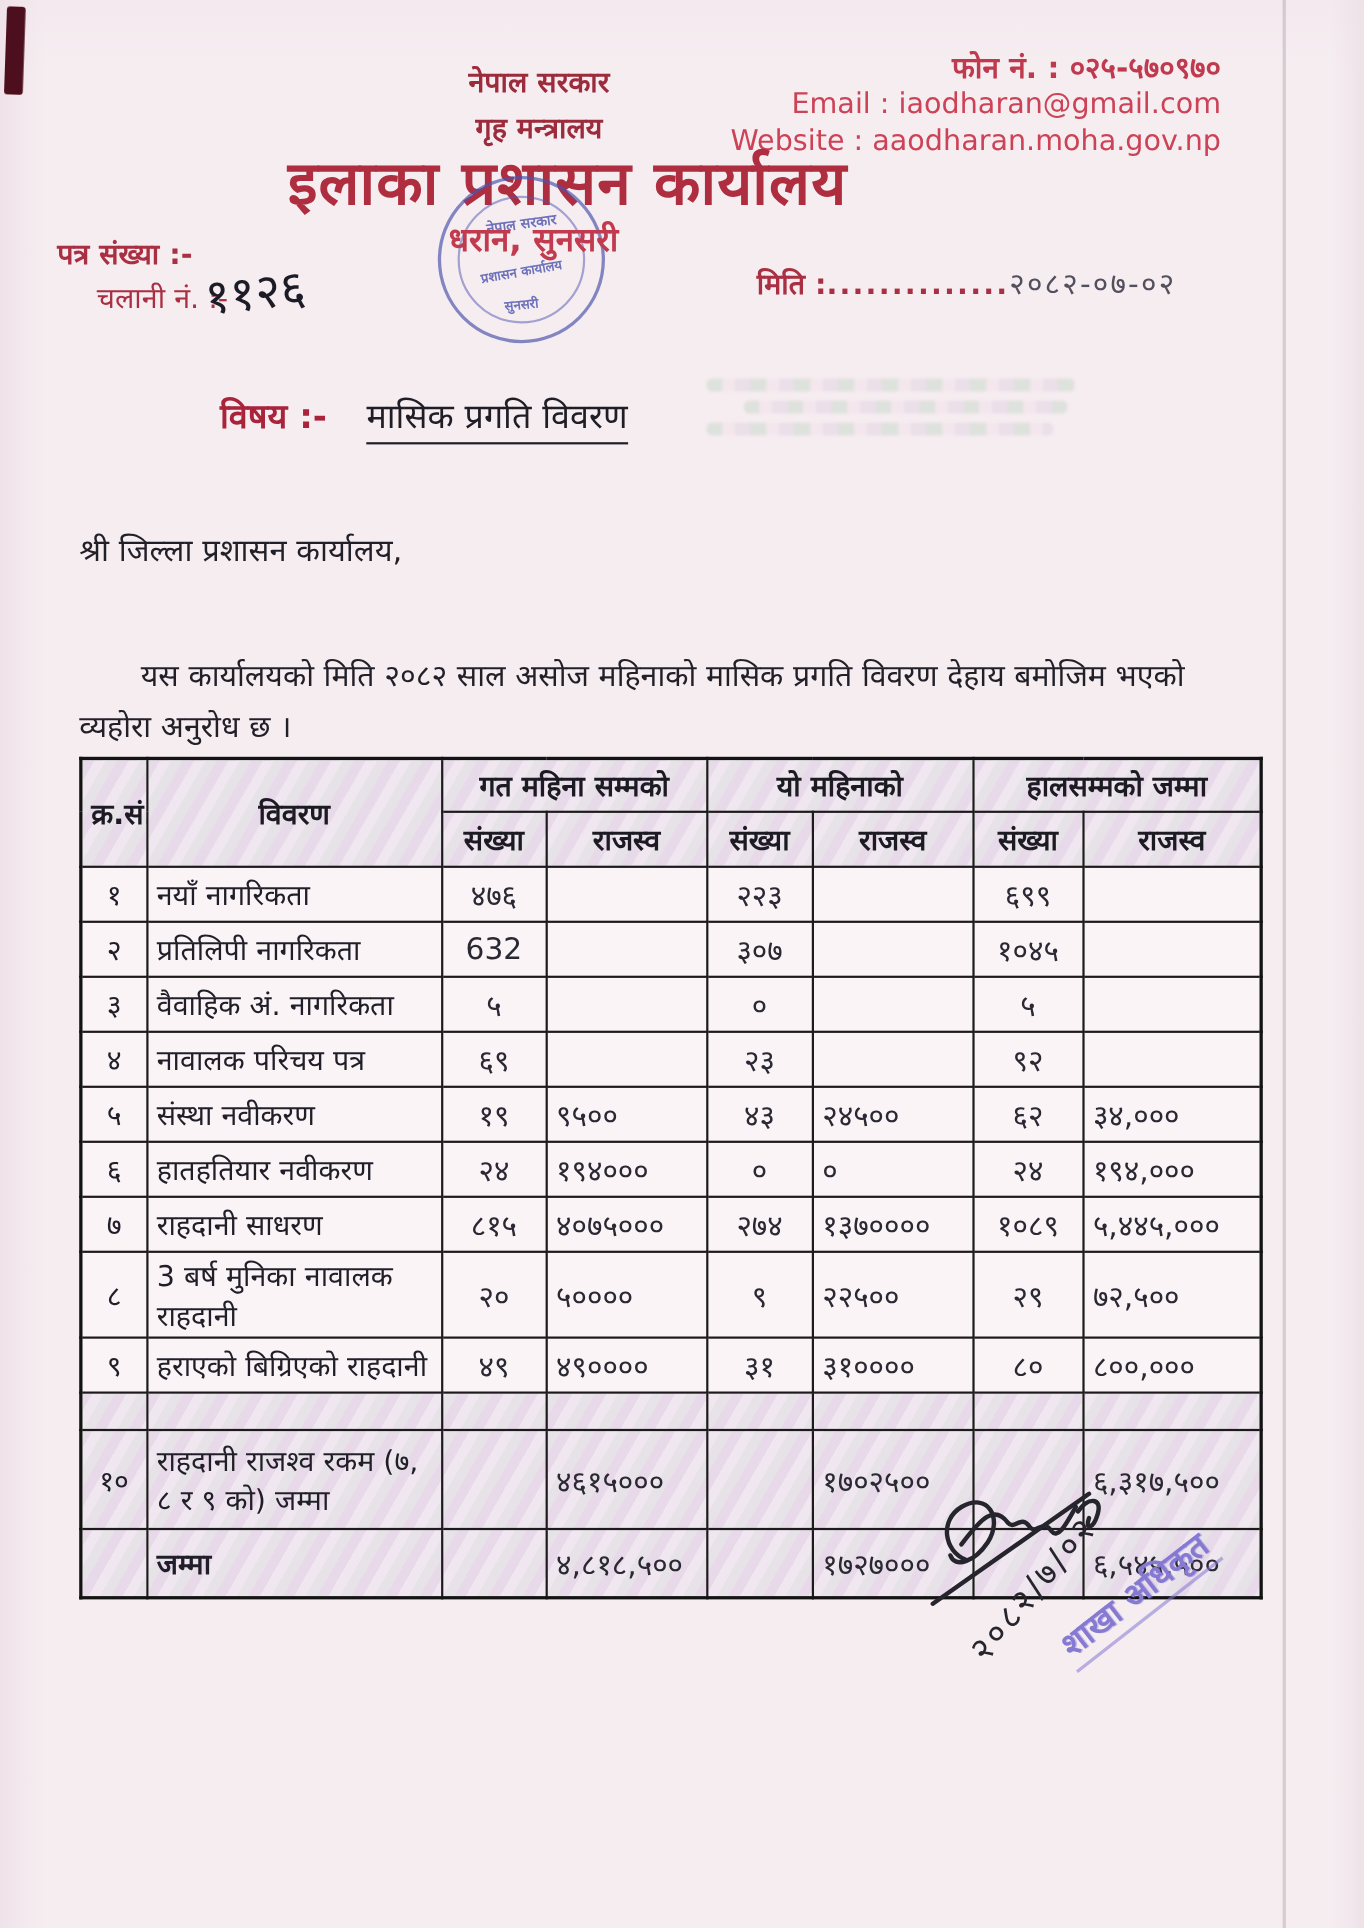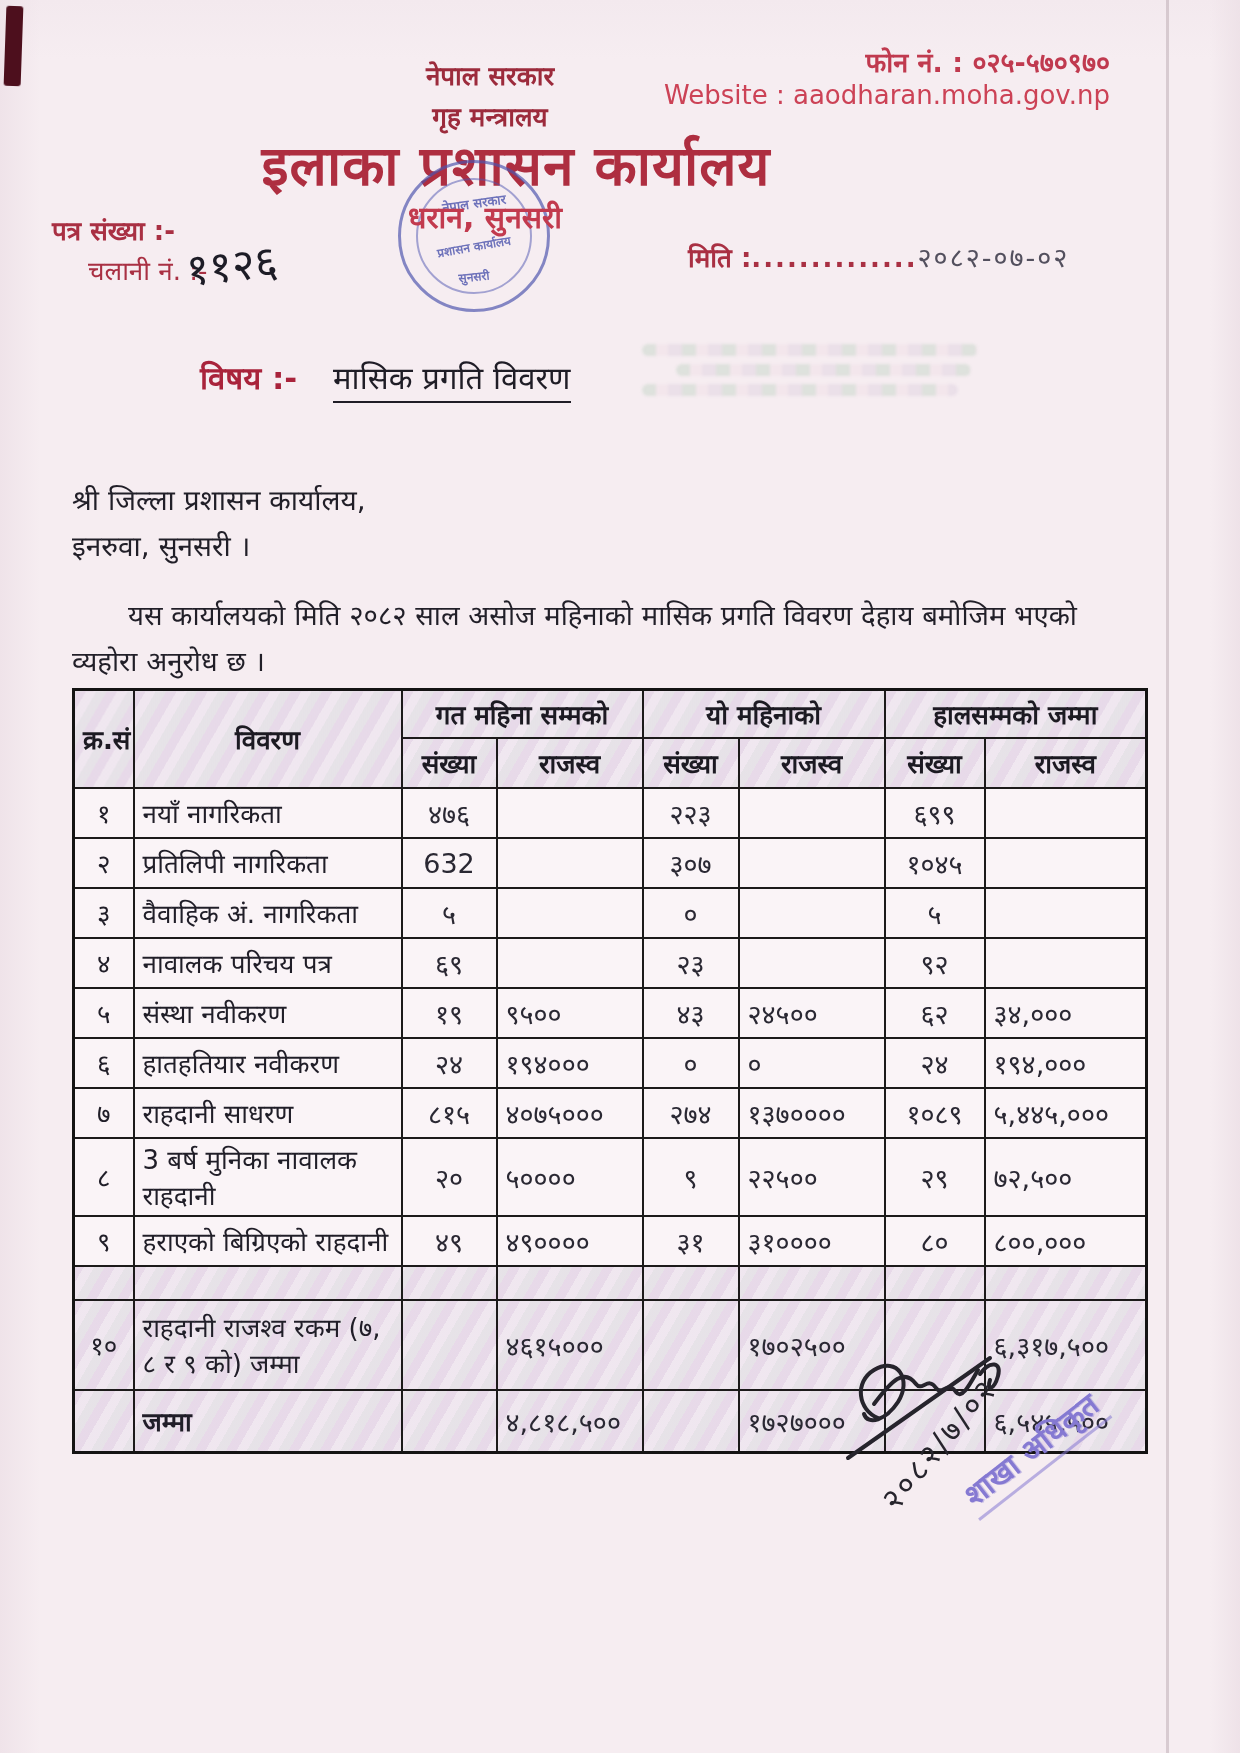--- a/index.html
+++ b/index.html
@@ -101,20 +101,21 @@
 <div class="right-crease"></div>
 <div class="corner-artifact"></div>
 
 <div class="org-block">
   <div>नेपाल सरकार</div>
   <div>गृह मन्त्रालय</div>
 </div>
 
 <div class="contact-block">
   <div class="phone">फोन नं. : ०२५-५७०९७०</div>
+  <div>Email : iaodharan@gmail.com</div>
   <div>Website : aaodharan.moha.gov.np</div>
 </div>
 
 <div class="office-title">इलाका प्रशासन कार्यालय</div>
 
 <div class="round-stamp">
   <div class="ring"></div>
   <div class="ring2"></div>
   <div class="stamp-line l1">नेपाल सरकार</div>
   <div class="stamp-line l2">प्रशासन कार्यालय</div>
@@ -137,21 +138,20 @@
     <div></div>
 </div>
 
 <div class="subject">
   <span class="subject-label">विषय :-</span>
   <span class="subject-text">मासिक प्रगति विवरण</span>
 </div>
 
 <div class="addressee">
   <div>श्री जिल्ला प्रशासन कार्यालय,</div>
-  <div>इनरुवा, सुनसरी ।</div>
 </div>
 
 <div class="body-par">यस कार्यालयको मिति २०८२ साल असोज महिनाको मासिक प्रगति विवरण देहाय बमोजिम भएको व्यहोरा अनुरोध छ ।</div>
 
 <table class="progress">
   <colgroup>
     <col style="width:60px">
       <col style="width:268px">
     <col style="width:95px">
       <col style="width:146px">

